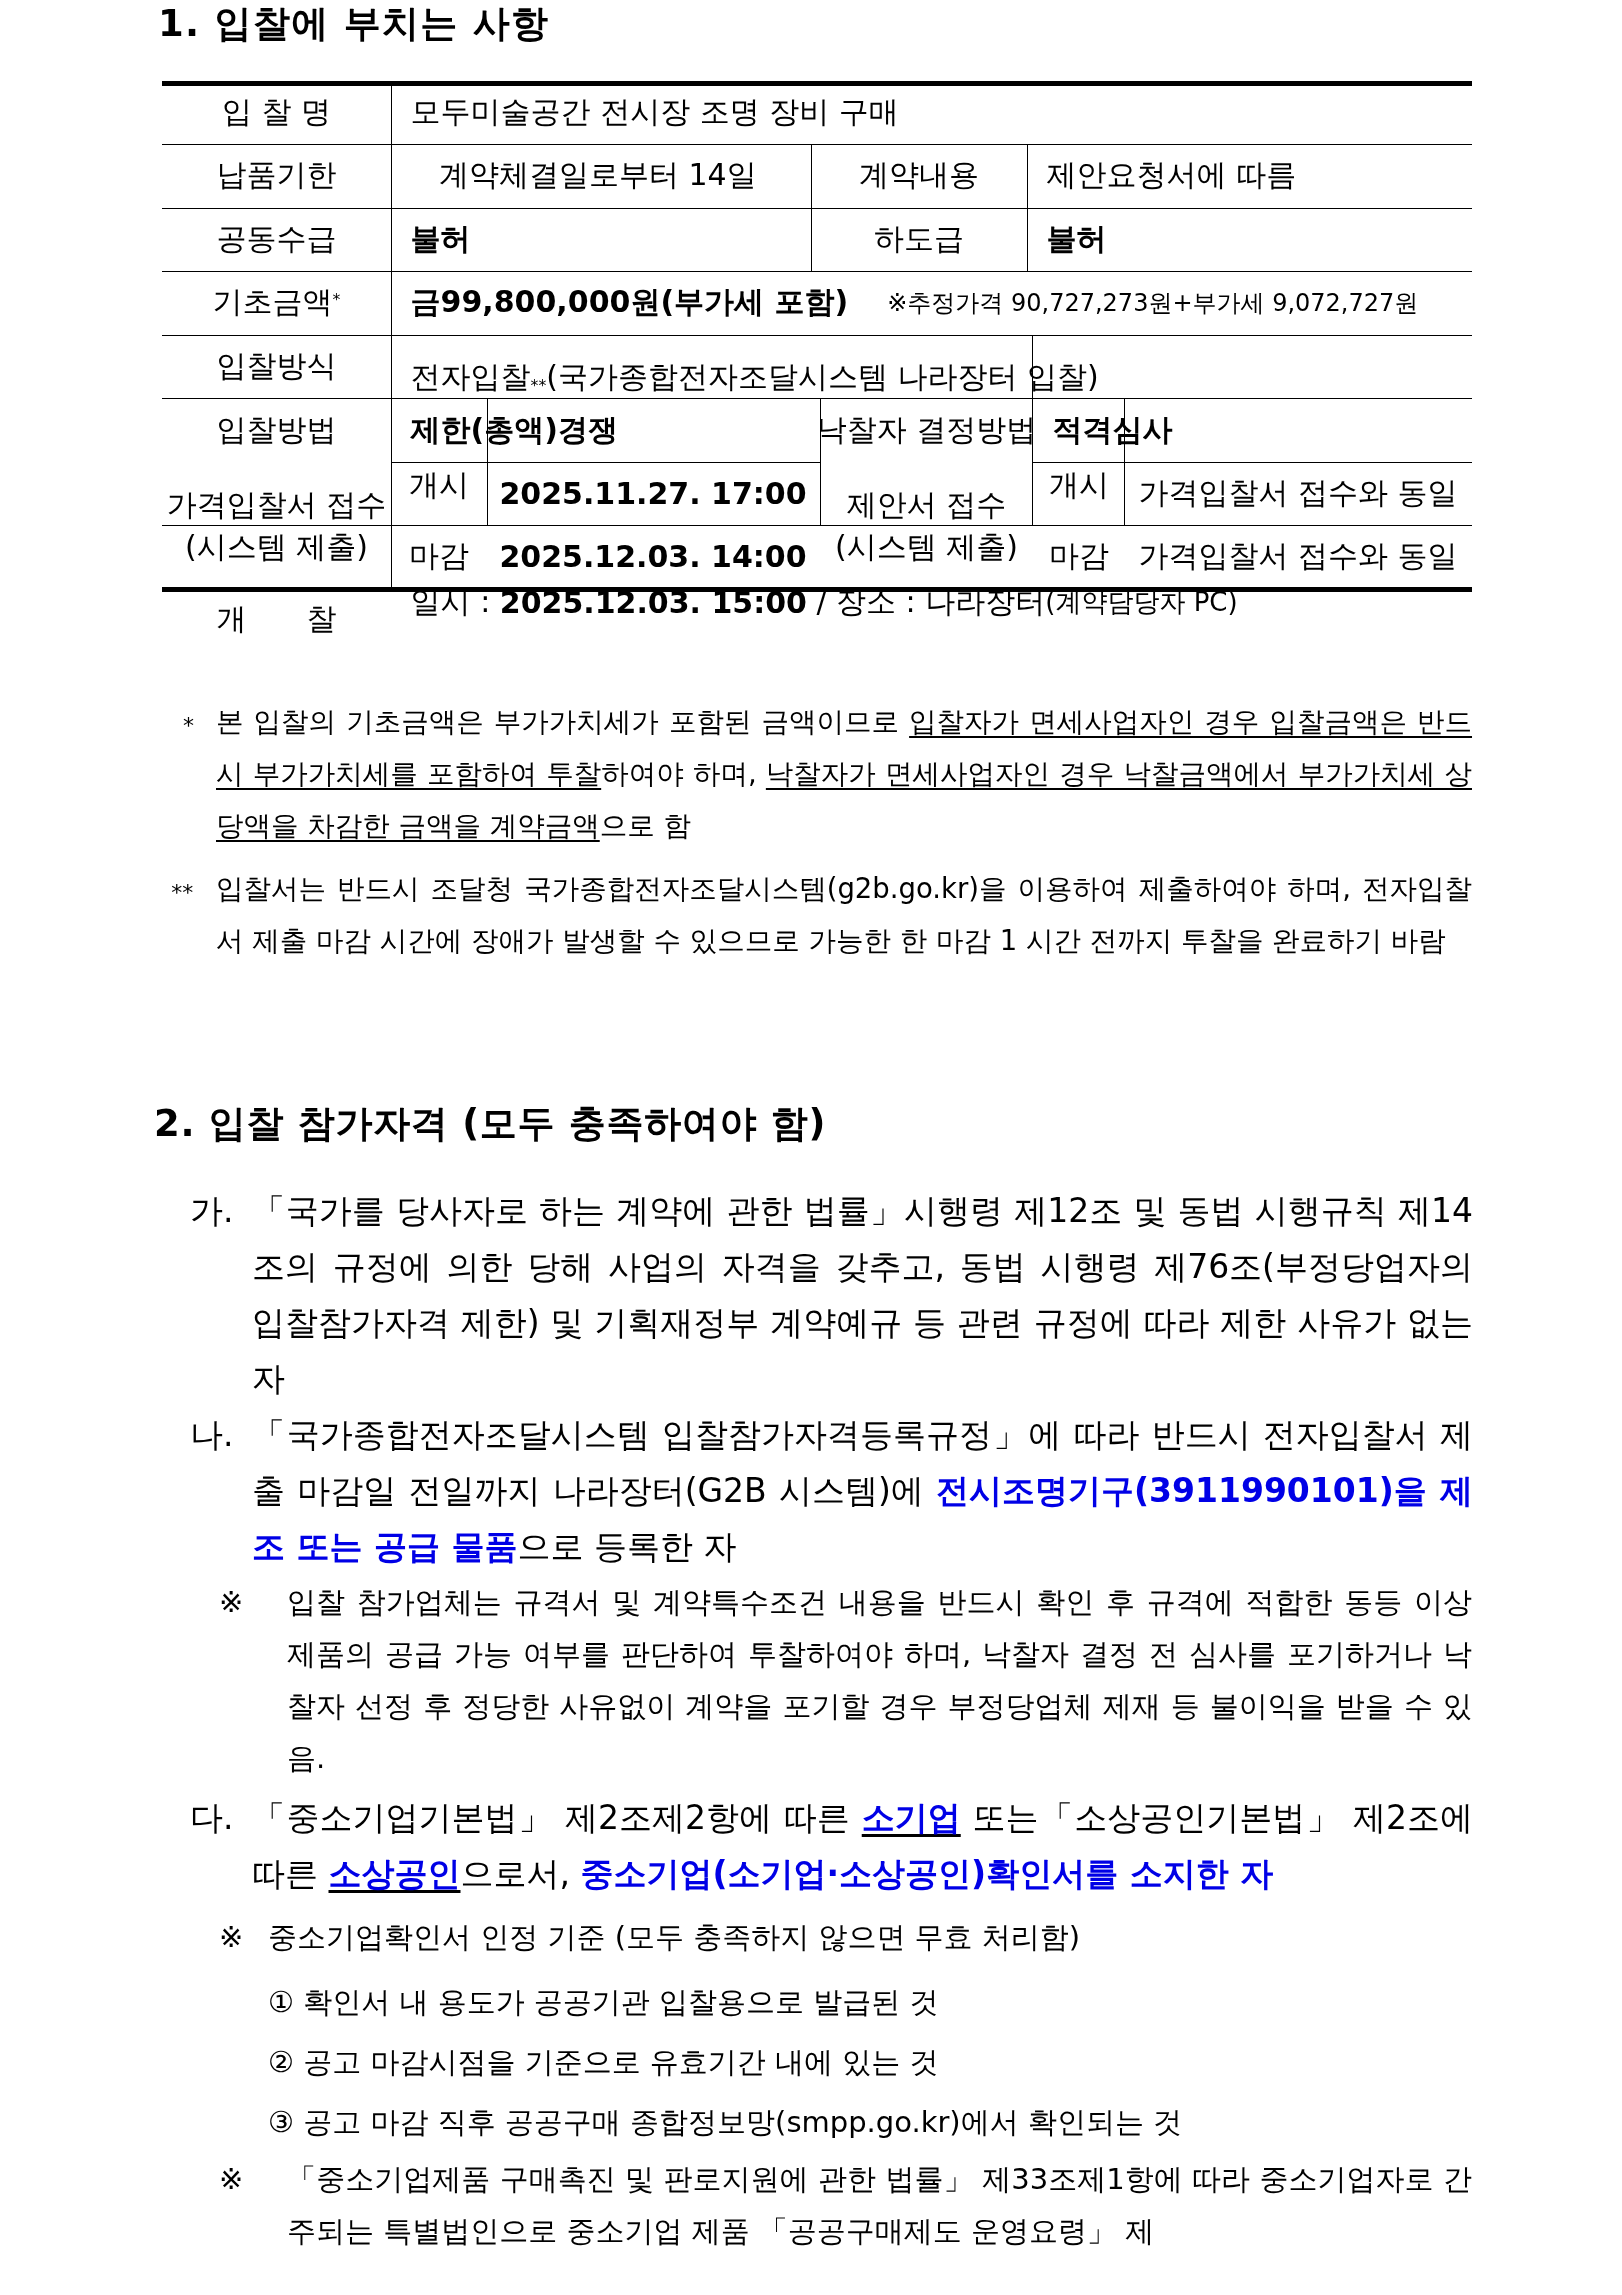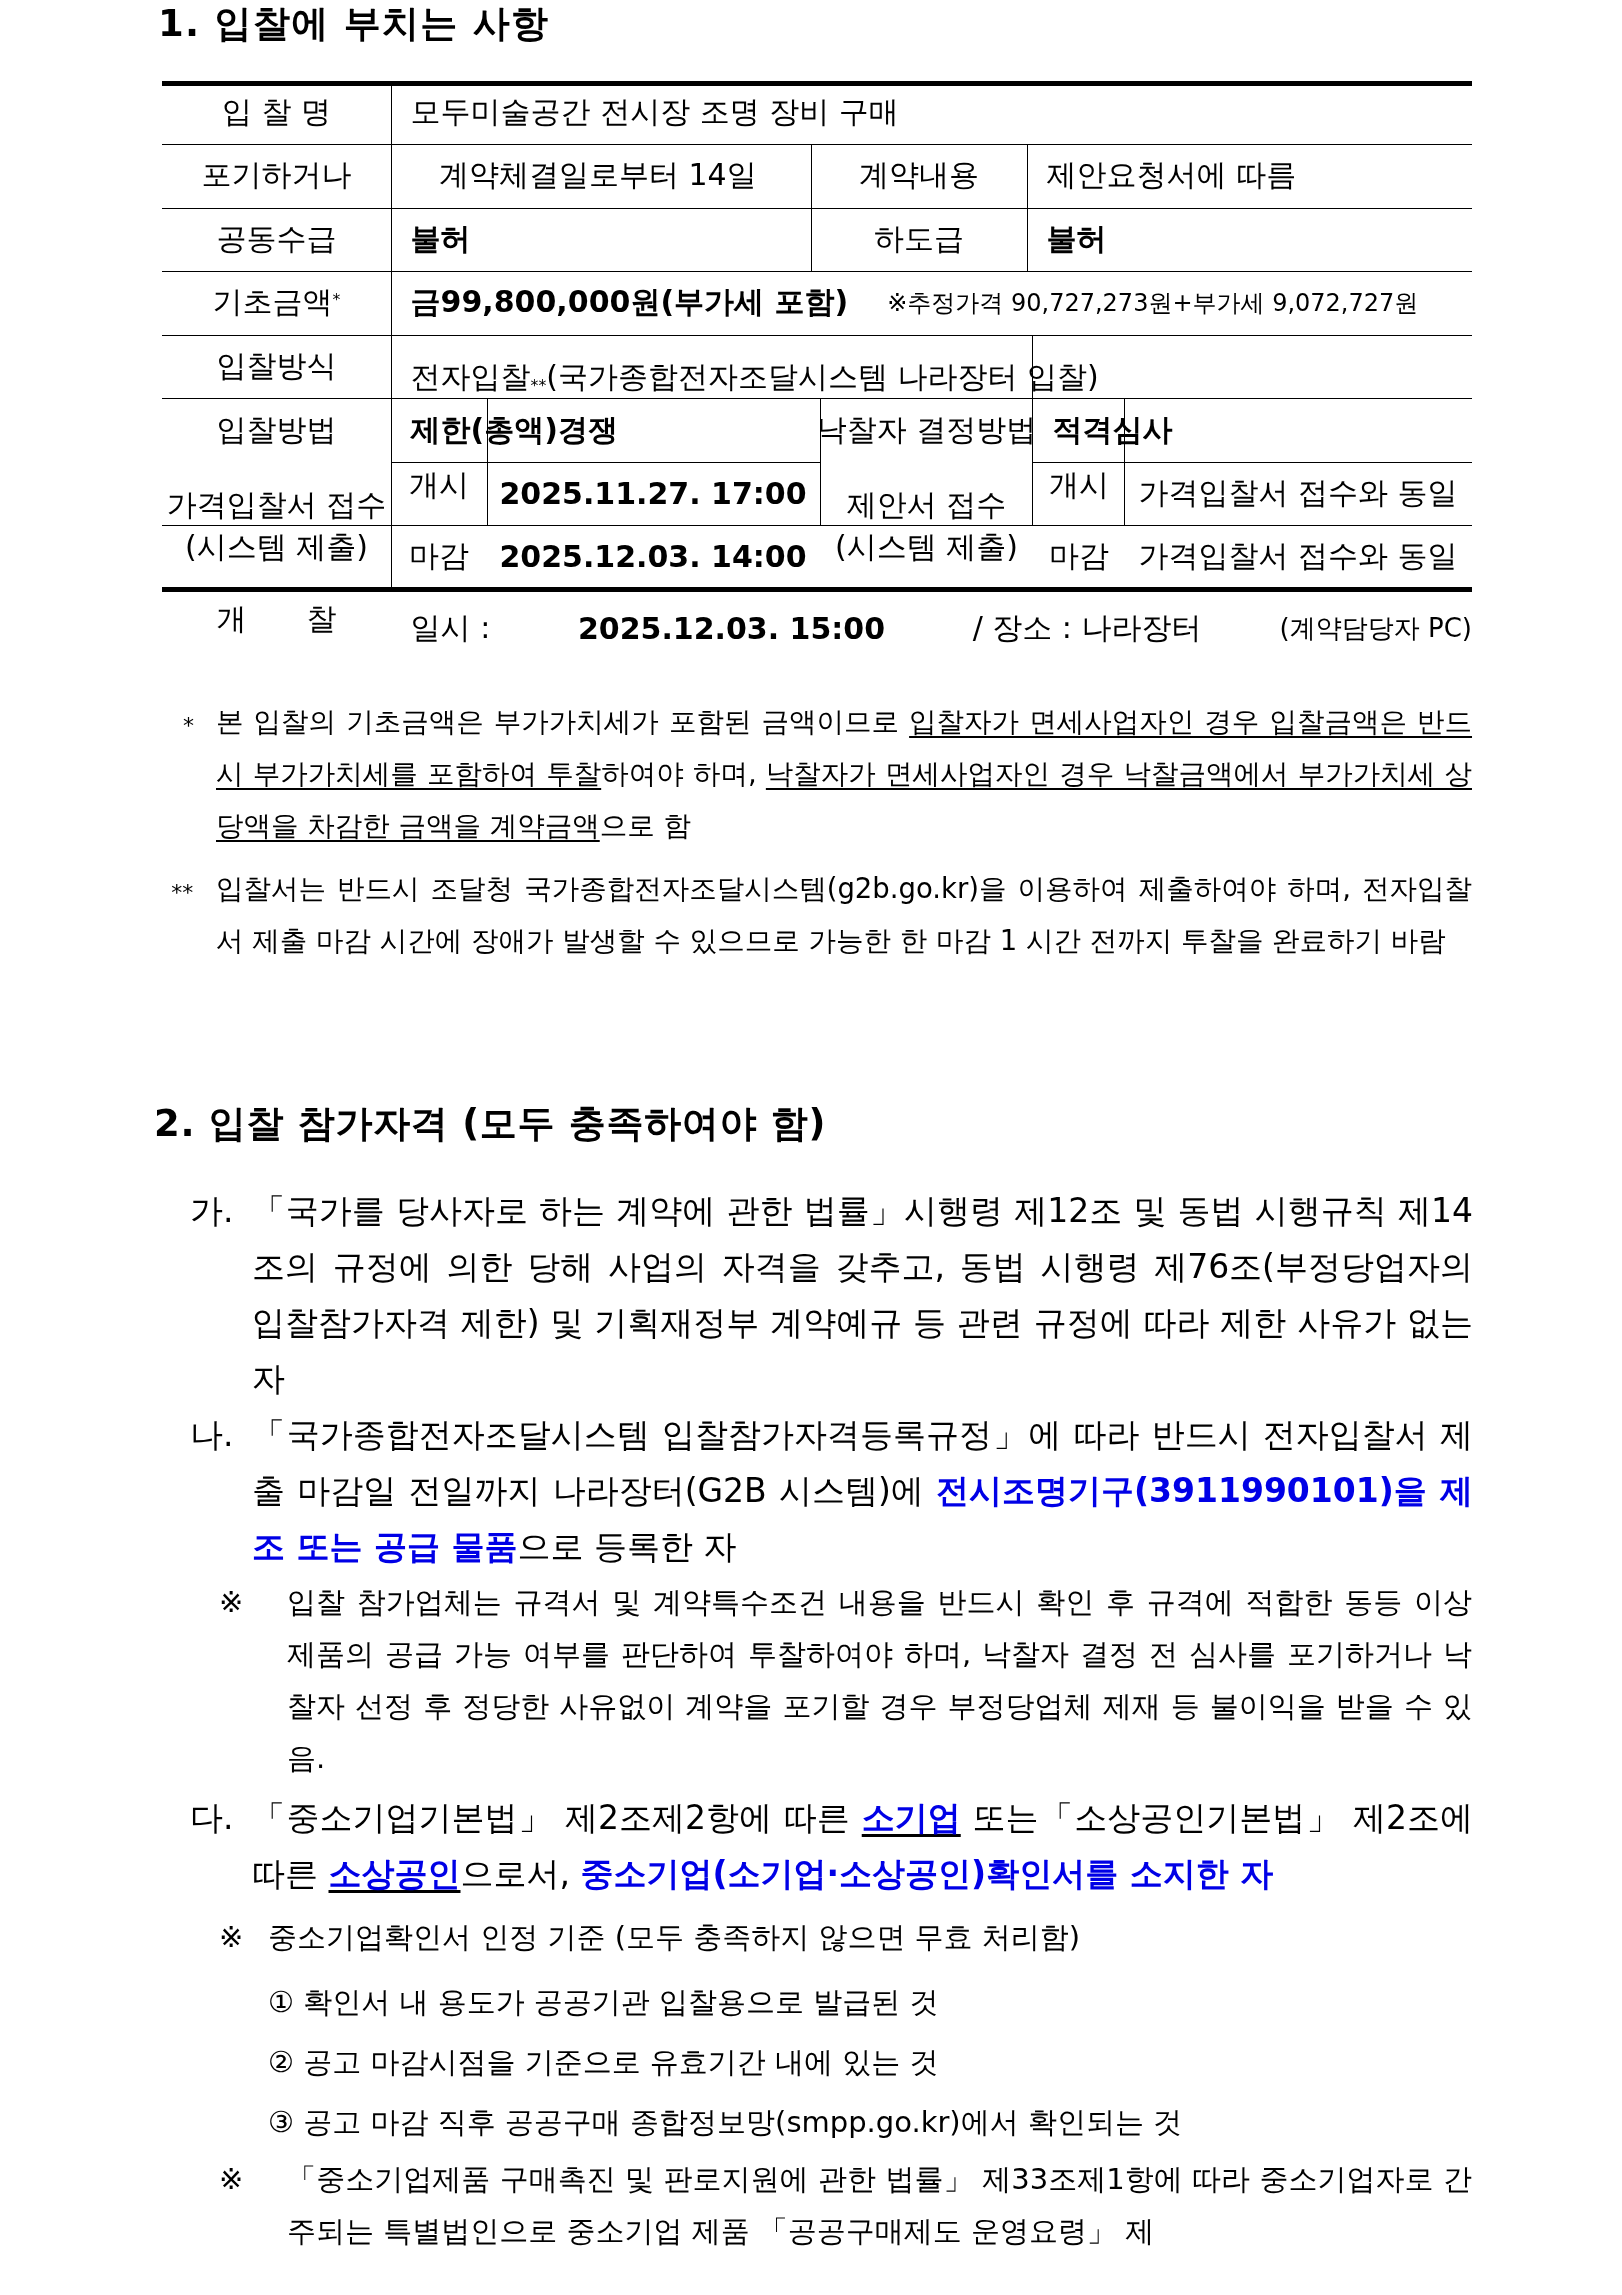--- a/index.html
+++ b/index.html
@@ -60,21 +60,21 @@
   <div class="line-v" style="left:649px;top:63px;height:127px;"></div>
   <div class="line-v" style="left:865px;top:63px;height:127px;"></div>
   <div class="line-v" style="left:658px;top:317px;height:127px;"></div>
   <div class="line-v" style="left:870px;top:254px;height:190px;"></div>
   <div class="line-v" style="left:325px;top:317px;height:127px;"></div>
   <div class="line-v" style="left:962px;top:317px;height:127px;"></div>
 
   <div class="cell c" style="left:0;top:0;width:229px;height:63px;">입 찰 명</div>
   <div class="cell l" style="left:229px;top:0;width:1081px;height:63px;">모두미술공간 전시장 조명 장비 구매</div>
 
-  <div class="cell c" style="left:0;top:63px;width:229px;height:63px;">포기하거나</div>
+  <div class="cell c" style="left:0;top:63px;width:229px;height:63px;">납품기한</div>
   <div class="cell l" style="left:229px;top:63px;width:420px;height:63px;padding-left:48px;">계약체결일로부터 14일</div>
   <div class="cell c" style="left:649px;top:63px;width:216px;height:63px;text-align:center;">계약내용</div>
   <div class="cell l" style="left:865px;top:63px;width:445px;height:63px;">제안요청서에 따름</div>
 
   <div class="cell c" style="left:0;top:127px;width:229px;height:63px;">공동수급</div>
   <div class="cell l b" style="left:229px;top:127px;width:420px;height:63px;">불허</div>
   <div class="cell c" style="left:649px;top:127px;width:216px;height:63px;">하도급</div>
   <div class="cell l b" style="left:865px;top:127px;width:445px;height:63px;">불허</div>
 
   <div class="cell c" style="left:0;top:190px;width:229px;height:63px;">
@@ -116,21 +116,21 @@
 <div class="cell c two" style="left:820px;top:462px;width:213px;height:127px;">
   <span>제안서 접수</span>
   <span>(시스템 제출)</span>
 </div>
 <div class="cell c" style="left:1033px;top:462px;width:92px;height:63px;align-items:flex-start;padding-top:2.6px;box-sizing:border-box;">개시</div>
 <div class="cell l" style="left:1124px;top:462px;width:348px;height:63px;padding-left:14.4px;">가격입찰서 접수와 동일</div>
 <div class="cell c" style="left:1033px;top:525px;width:92px;height:63px;">마감</div>
 <div class="cell l" style="left:1124px;top:525px;width:348px;height:63px;padding-left:14.4px;">가격입찰서 접수와 동일</div>
 
 <div class="cell c" style="left:162px;top:589px;width:229px;height:60px;">개　　찰</div>
-<div class="cell l" style="left:391px;top:598px;width:1081px;height:60px;justify-content:space-between;">
+<div class="cell l" style="left:391px;top:572px;width:1081px;height:60px;">
   <span style="white-space:pre;">일시 : </span>
     <span class="b">2025.12.03. 15:00</span>
     <span style="white-space:pre;"> / 장소 : 나라장터</span>
     <span style="font-size:26px;">(계약담당자 PC)</span>
 </div>
 
 <div style="position:absolute;left:162px;top:81px;width:1310px;height:570px;pointer-events:none;">
   <div class="line-h" style="left:0;top:0;width:0;"></div>
 </div>
 

